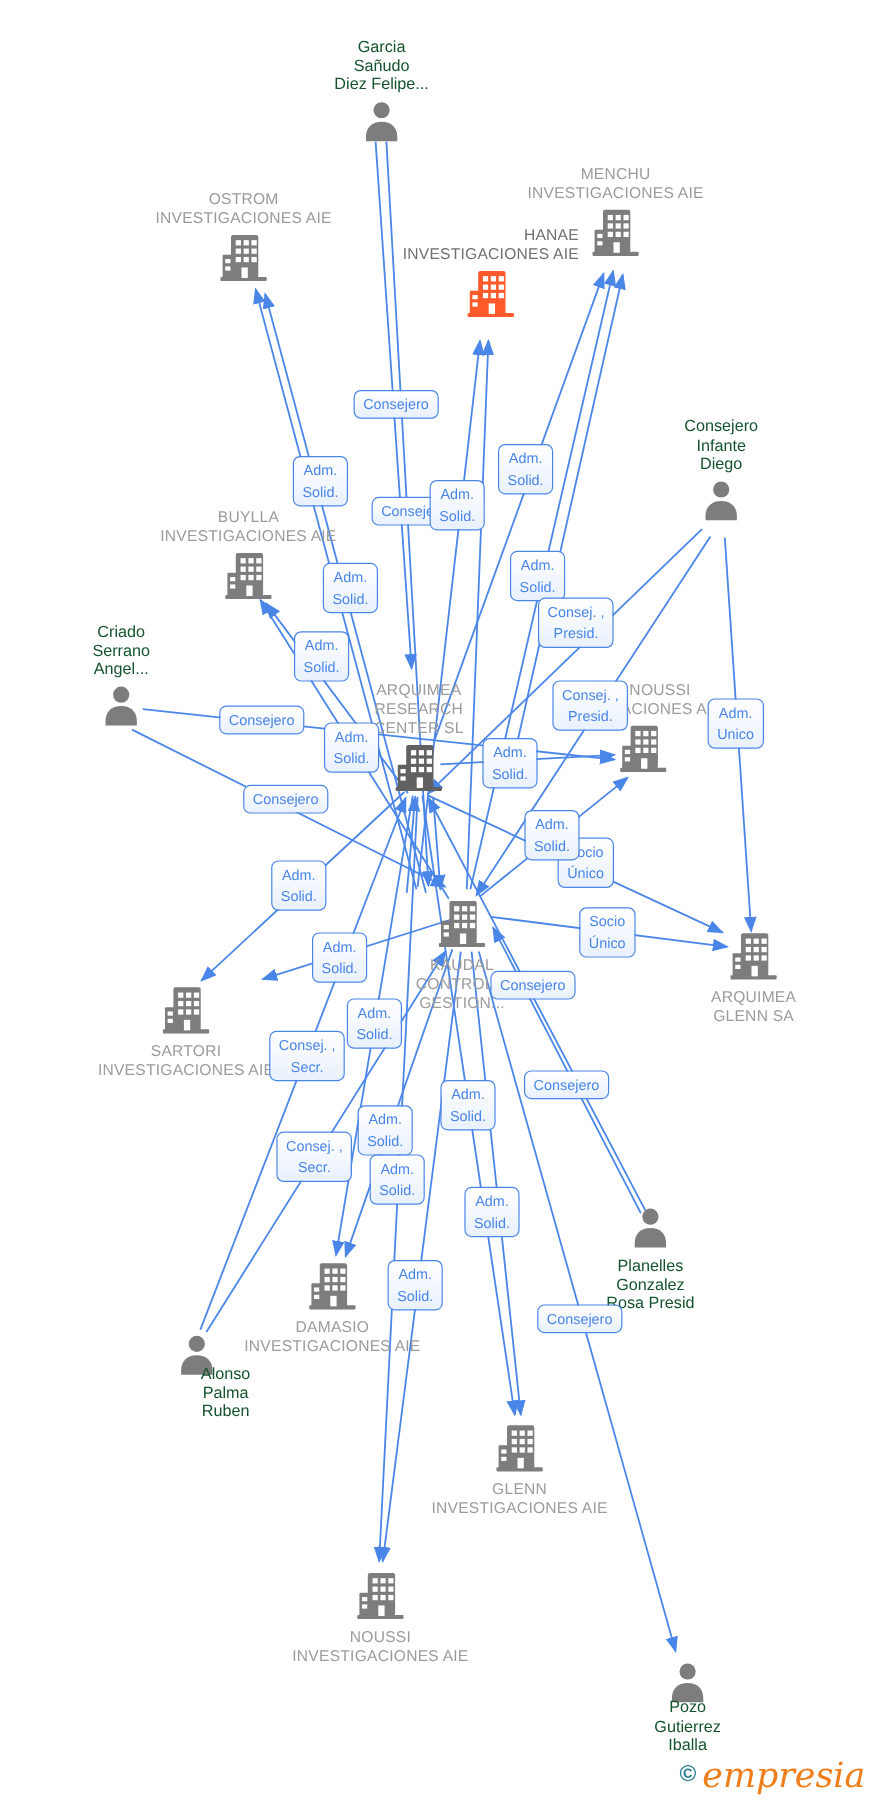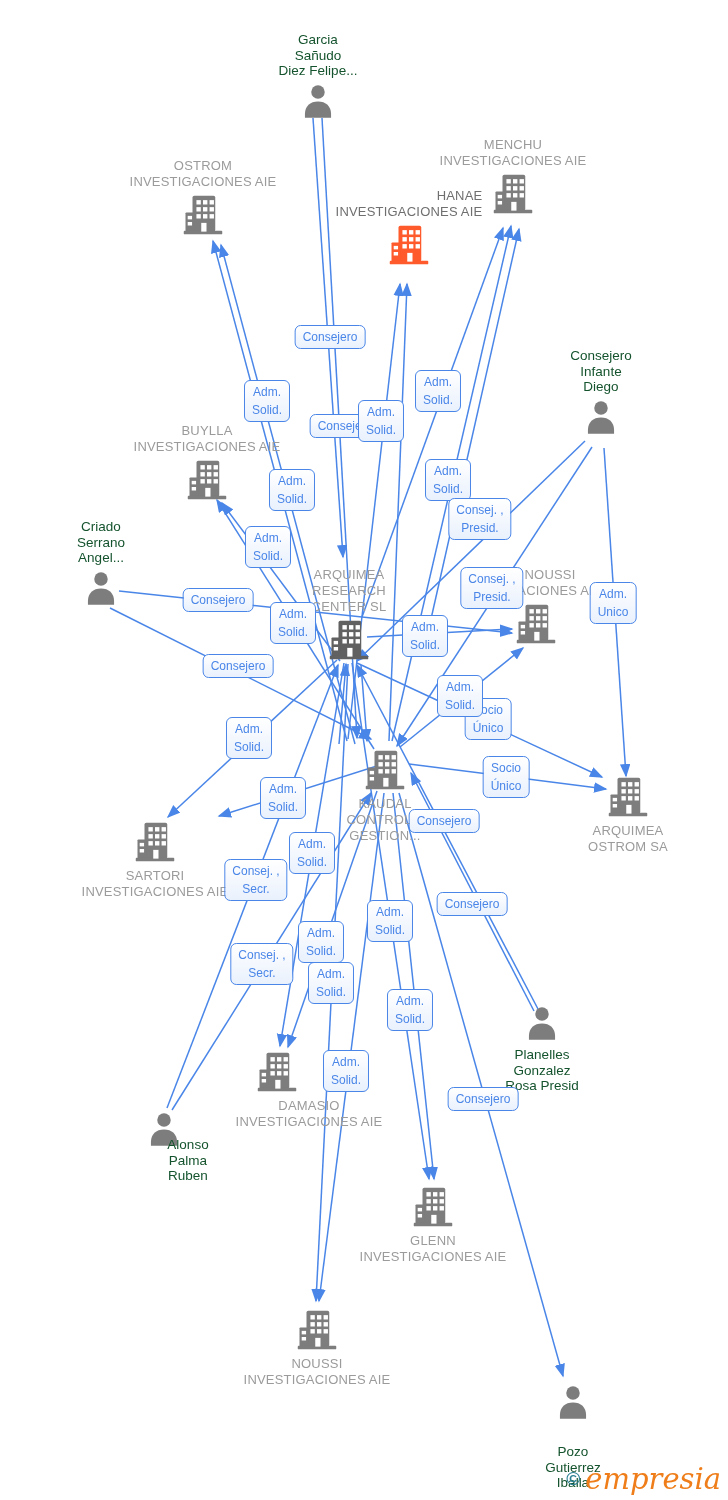--- a/index.html
+++ b/index.html
@@ -256,21 +256,21 @@
               <rect x="16.5" y="23" width="5" height="5"></rect>
               <rect x="24" y="23" width="5" height="5"></rect>
               <rect x="31.5" y="23" width="5" height="5"></rect>
               <rect x="6.5" y="25" width="5" height="4"></rect>
               <rect x="6.5" y="32" width="5" height="4"></rect>
               <rect x="22" y="33" width="6" height="10"></rect>
             </g>
           </svg></span>
         <div class="node-label company-label lbl-below" style="top: 26px; left: 0px;">
           <span>ARQUIMEA</span>
-          <span>OSTROM SA</span>
+          <span>GLENN SA</span>
         </div>
       </div>
       <div class="node" style="left: 385px; top: 770px;">
         <span class="icon-wrap"><svg width="42" height="42" viewBox="0 0 48 48">
             <g fill="#7d7d7d">
               <rect x="12" y="2" width="26" height="41" rx="2"></rect>
               <rect x="4" y="21" width="10" height="22" rx="1"></rect>
               <rect x="2" y="42" width="44" height="4" rx="1"></rect>
             </g>
             <g fill="#ffffff">
@@ -336,21 +336,21 @@
               <rect x="24" y="15" width="5" height="5"></rect>
               <rect x="31.5" y="15" width="5" height="5"></rect>
               <rect x="16.5" y="23" width="5" height="5"></rect>
               <rect x="24" y="23" width="5" height="5"></rect>
               <rect x="31.5" y="23" width="5" height="5"></rect>
               <rect x="6.5" y="25" width="5" height="4"></rect>
               <rect x="6.5" y="32" width="5" height="4"></rect>
               <rect x="22" y="33" width="6" height="10"></rect>
             </g>
           </svg></span>
-        <div class="node-label company-label lbl-below" style="top: 26px; left: 0px; margin-left: 32px;">
+        <div class="node-label company-label lbl-below" style="top: 26px; left: 0px;">
           <span>DAMASIO</span>
           <span>INVESTIGACIONES AIE</span>
         </div>
       </div>
       <div class="node" style="left: 433px; top: 1207px;">
         <span class="icon-wrap"><svg width="42" height="42" viewBox="0 0 48 48">
             <g fill="#7d7d7d">
               <rect x="12" y="2" width="26" height="41" rx="2"></rect>
               <rect x="4" y="21" width="10" height="22" rx="1"></rect>
               <rect x="2" y="42" width="44" height="4" rx="1"></rect>
@@ -455,21 +455,21 @@
           <span>Alonso</span>
           <span>Palma</span>
           <span>Ruben</span>
         </div>
       </div>
       <div class="node" style="left: 573px; top: 1402px;">
         <span class="icon-wrap"><svg width="38" height="38" viewBox="0 0 48 48" fill="#7d7d7d">
             <circle cx="24" cy="12.5" r="8.5"></circle>
             <path d="M24,24.5 C14,24.5 7.5,30.5 7.5,40.5 L7.5,45 L40.5,45 L40.5,40.5 C40.5,30.5 34,24.5 24,24.5 Z"></path>
           </svg></span>
-        <div class="node-label person-label lbl-below" style="top: 42px; left: 0px;">
+        <div class="node-label person-label lbl-below" style="top: 13px; left: 0px;">
           <span>Pozo</span>
           <span>Gutierrez</span>
           <span>Iballa</span>
         </div>
       </div>
     </div>
   <div id="labels-layer">
       <div class="rel-label" style="left: 330px; top: 337px;">
         <span>Consejero</span>
       </div>

